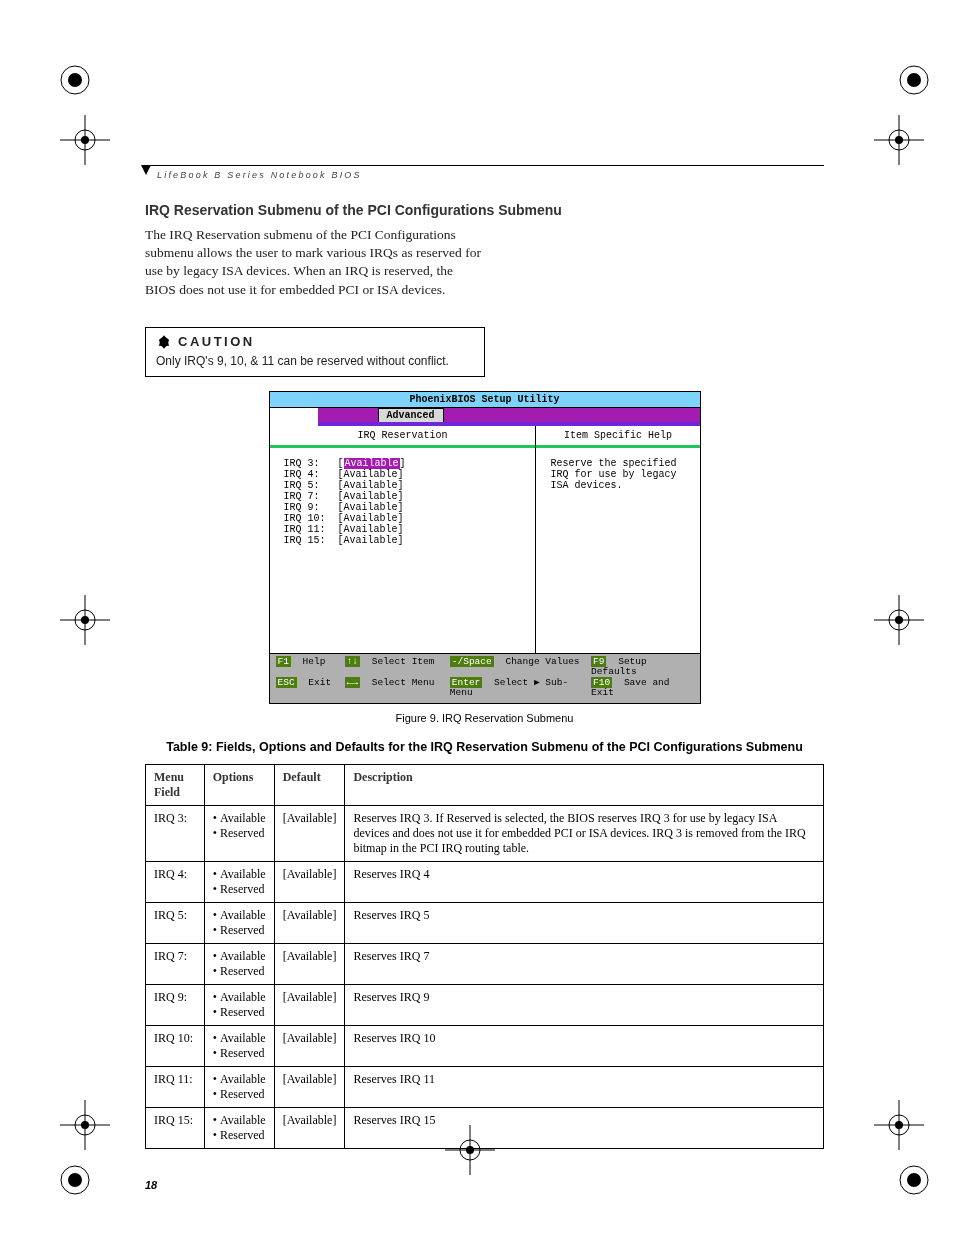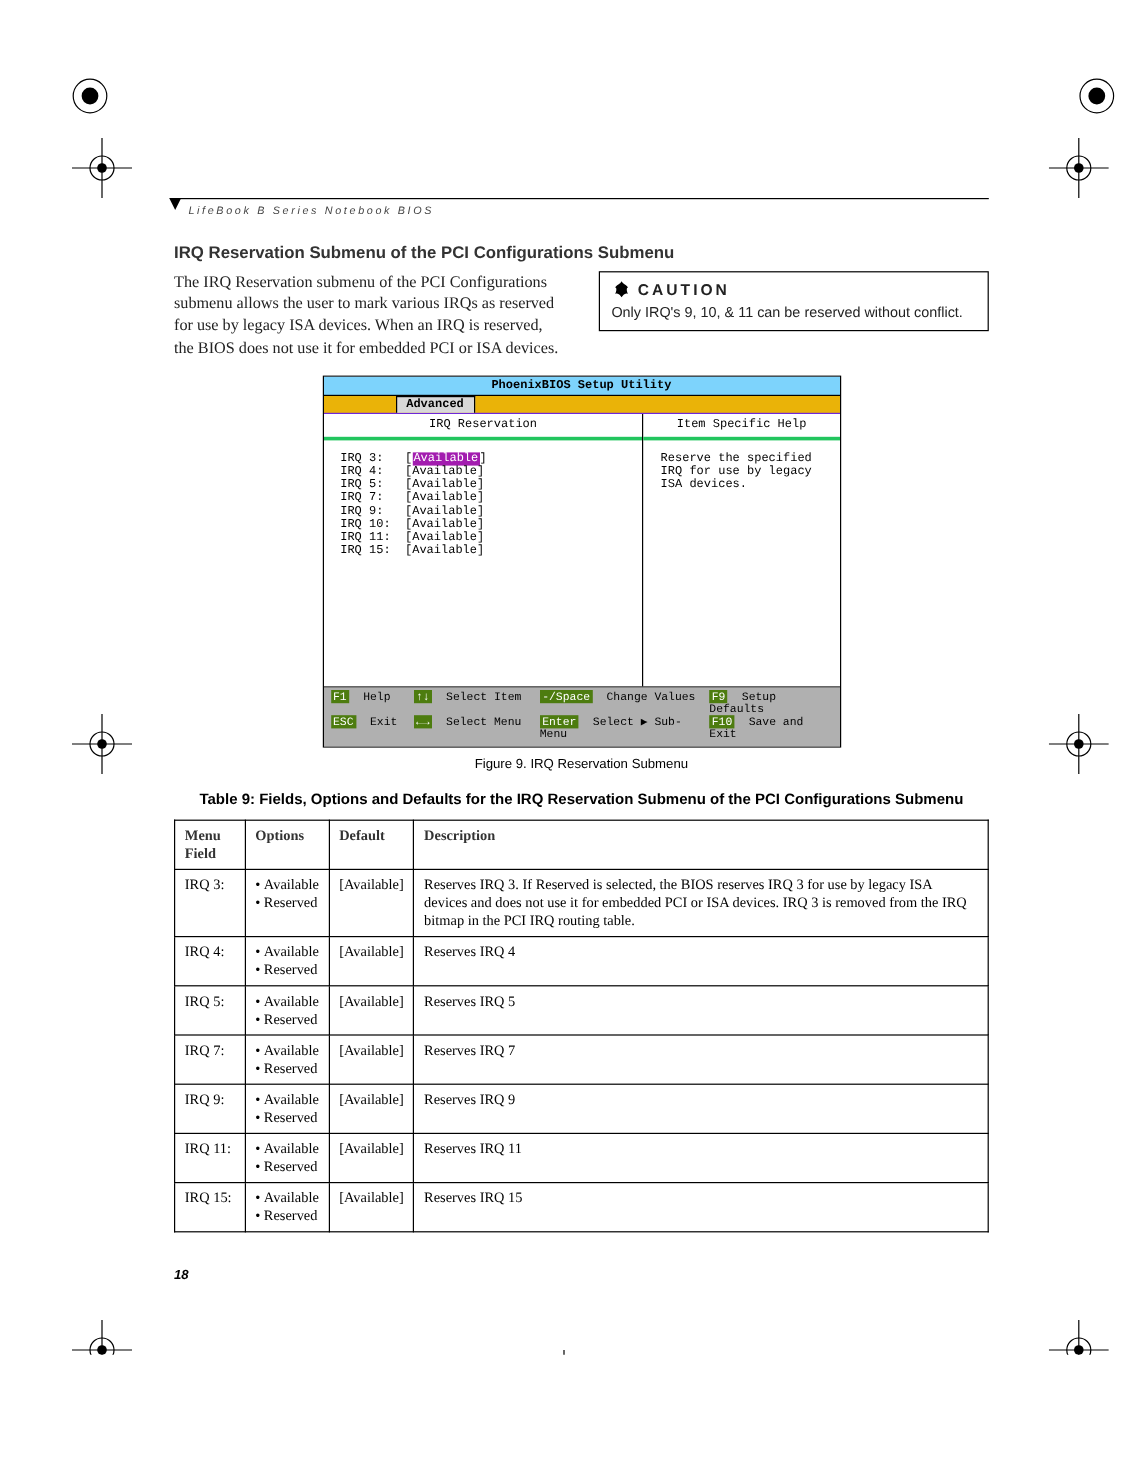--- a/index.html
+++ b/index.html
@@ -39,20 +39,21 @@
     font-family: Arial, Helvetica, sans-serif;
     font-size: 14px;
     font-weight: bold;
     color: #333;
     margin: 0 0 8px 0;
   }
   .two-col {
     display: flex;
     gap: 28px;
     align-items: flex-start;
+    flex-direction: column;
   }
   .col-left {
     width: 50%;
     font-size: 13.5px;
     line-height: 1.35;
     color: #222;
   }
   .col-right { width: 50%; }
   .caution-box {
     border: 1px solid #000;
@@ -84,24 +85,25 @@
     color: #000;
   }
   .bios-title {
     background:#7dd3fc;
     text-align:center;
     padding:2px 0;
     border-bottom:1px solid #000;
     font-weight:bold;
   }
   .bios-tabs {
-    background:#eab308;
+    background:#a21caf;
     display:flex;
-    border-bottom:1px solid #6d28d9;
+    border-bottom:4px solid #6d28d9;
     height:14px;
+    margin-left:48px;
   }
   .bios-tab {
     padding:1px 8px;
     margin-left:60px;
     background:#d8d8d8;
     border:1px solid #000;
     border-bottom:none;
     font-weight:bold;
   }
   .bios-body {
@@ -335,20 +337,26 @@
           <td>[Available]</td>
           <td>Reserves IRQ 7</td>
         </tr>
         <tr>
           <td>IRQ 9:</td>
           <td class="opts-cell">•&nbsp;Available<br>•&nbsp;Reserved</td>
           <td>[Available]</td>
           <td>Reserves IRQ 9</td>
         </tr>
         <tr>
+          <td>IRQ 10:</td>
+          <td class="opts-cell">•&nbsp;Available<br>•&nbsp;Reserved</td>
+          <td>[Available]</td>
+          <td>Reserves IRQ 10</td>
+        </tr>
+        <tr>
           <td>IRQ 11:</td>
           <td class="opts-cell">•&nbsp;Available<br>•&nbsp;Reserved</td>
           <td>[Available]</td>
           <td>Reserves IRQ 11</td>
         </tr>
         <tr>
           <td>IRQ 15:</td>
           <td class="opts-cell">•&nbsp;Available<br>•&nbsp;Reserved</td>
           <td>[Available]</td>
           <td>Reserves IRQ 15</td>

